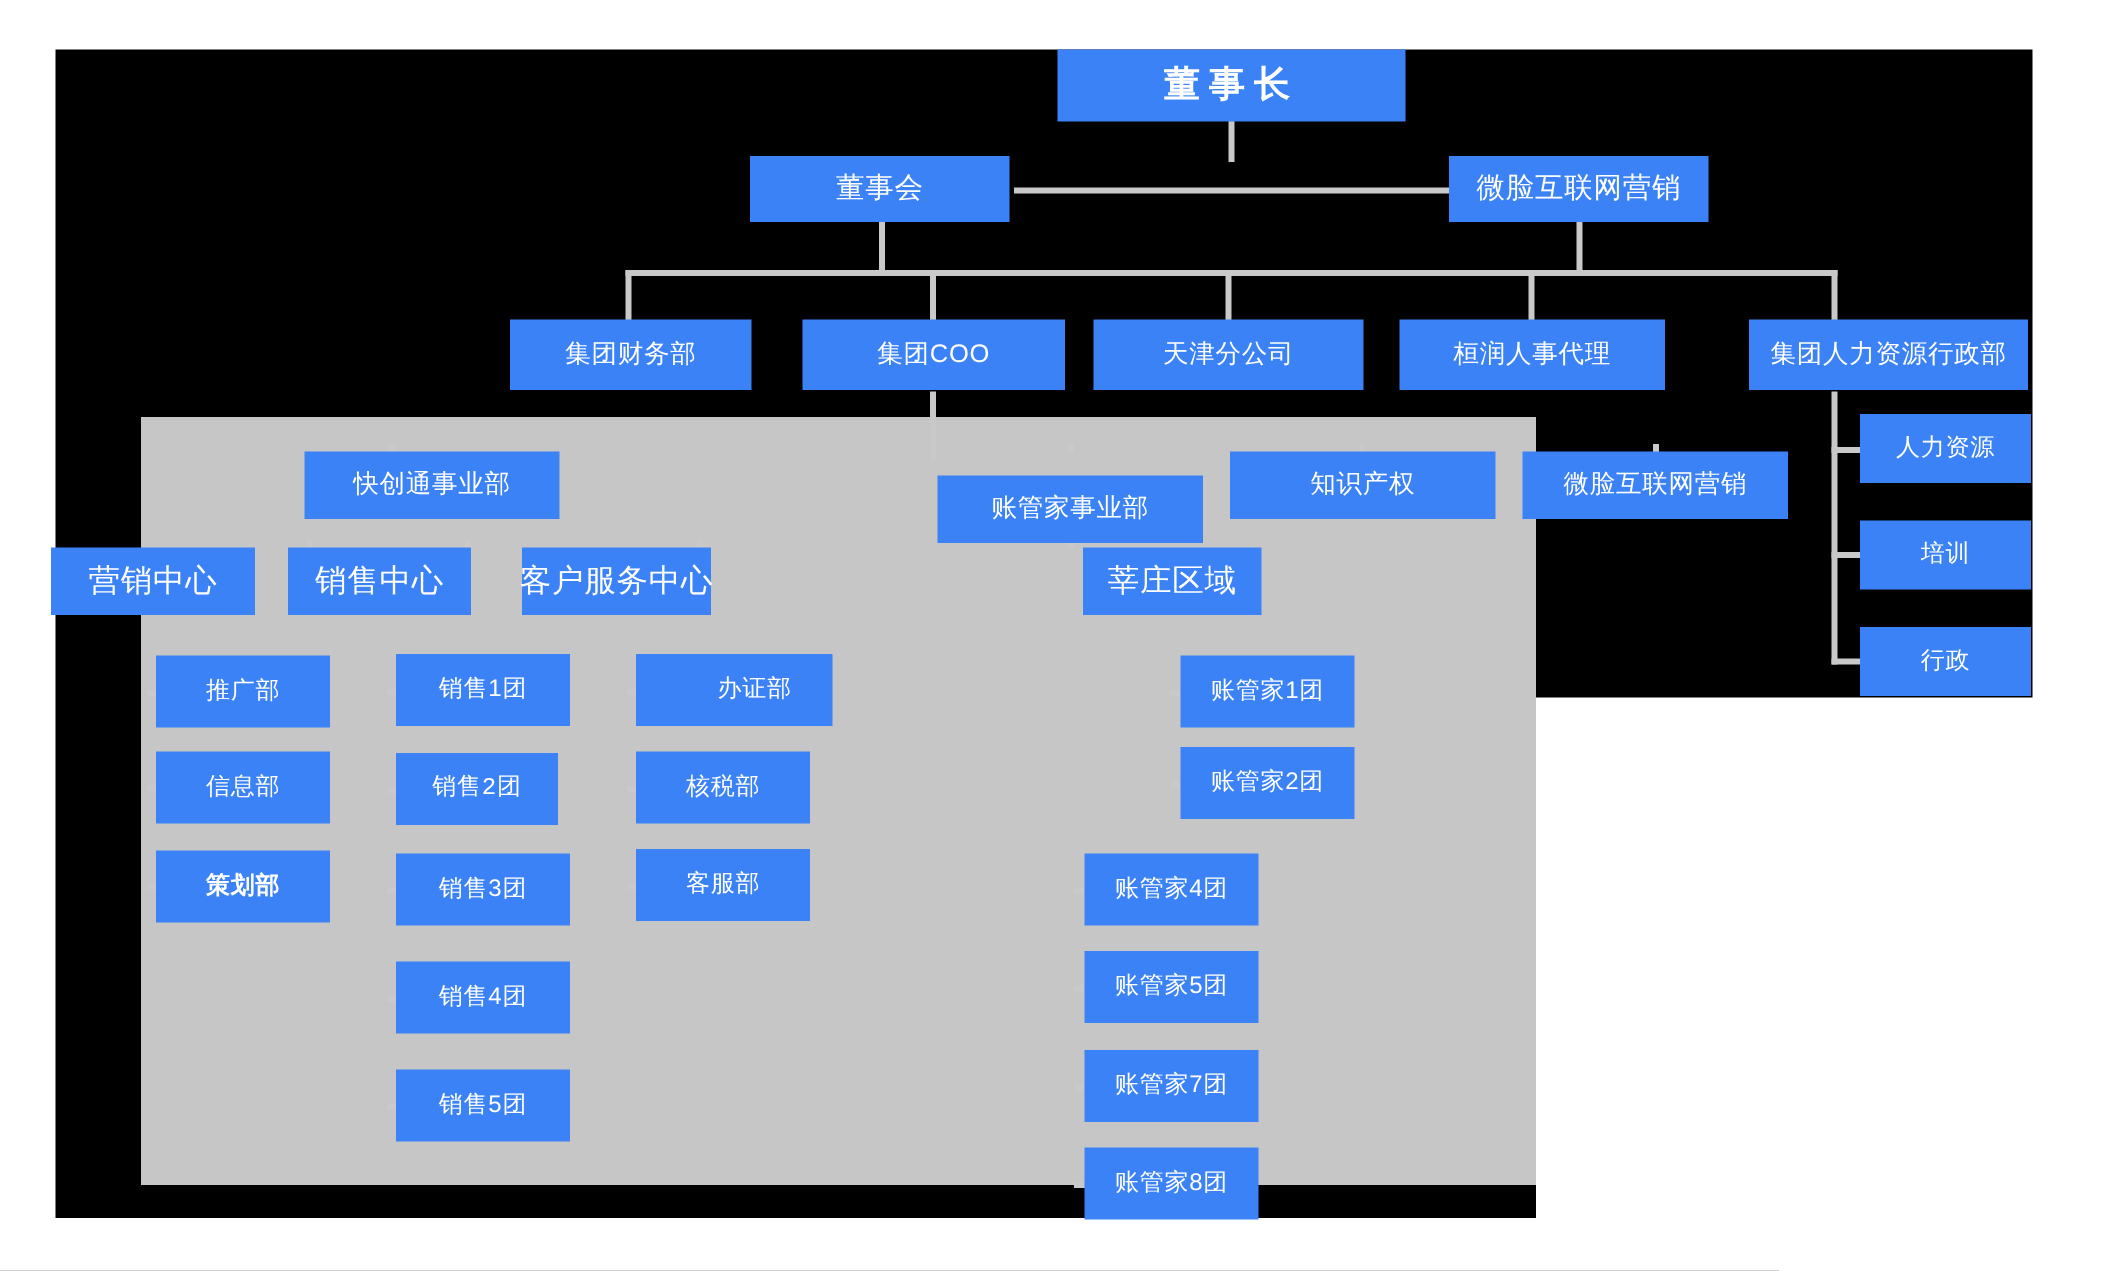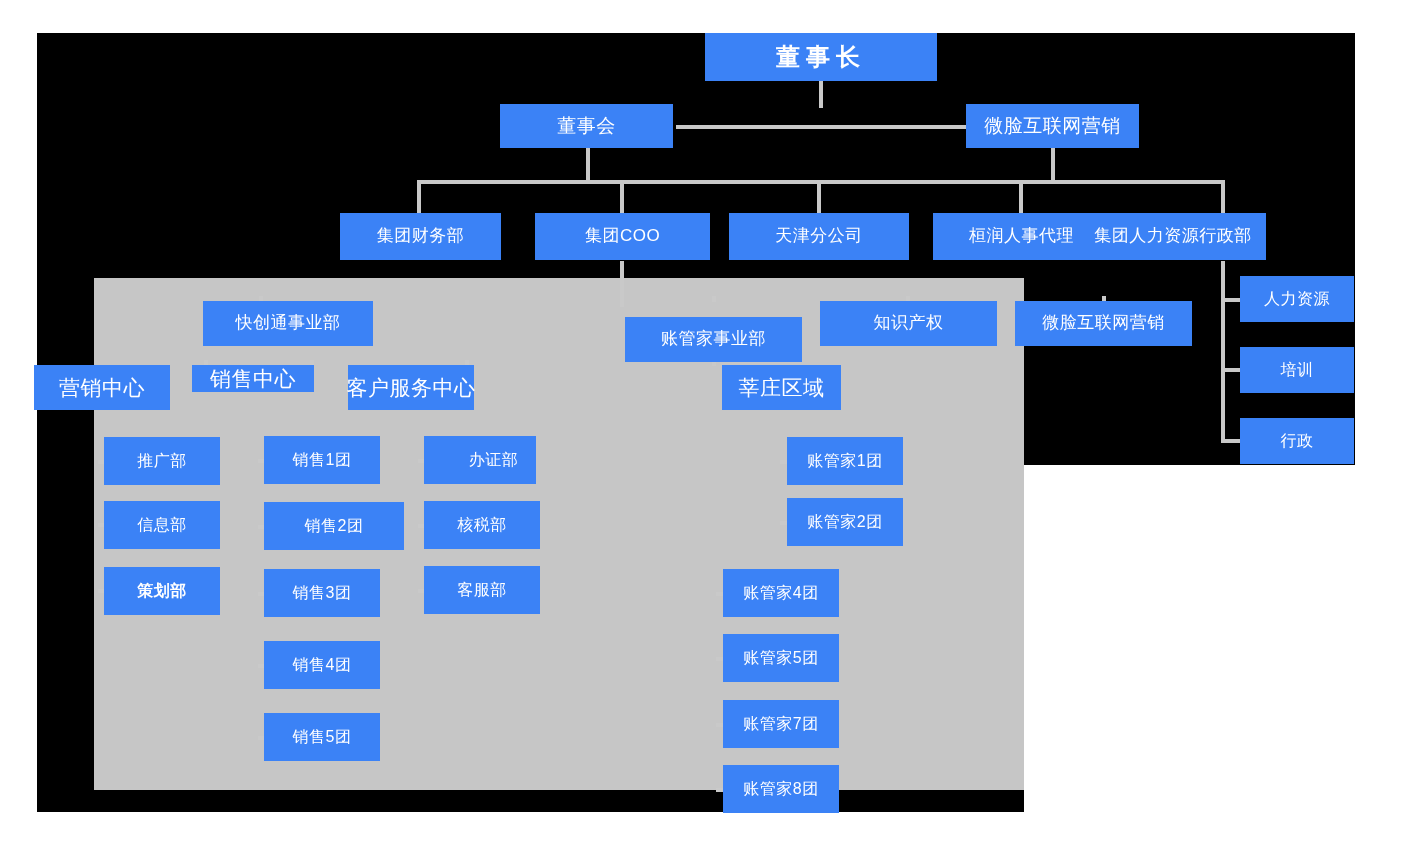--- a/index.html
+++ b/index.html
@@ -121,47 +121,47 @@
 
   <div class="node root" style="left:705px; top:33px; width:232px; height:48px;">董事长</div>
 
   <div class="node lvl2" style="left:500px; top:104px; width:173px; height:44px;">董事会</div>
   <div class="node lvl2" style="left:966px; top:104px; width:173px; height:44px;">微脸互联网营销</div>
 
   <div class="node lvl3" style="left:340px; top:213px; width:161px; height:47px;">集团财务部</div>
   <div class="node lvl3" style="left:535px; top:213px; width:175px; height:47px;">集团COO</div>
   <div class="node lvl3" style="left:729px; top:213px; width:180px; height:47px;">天津分公司</div>
   <div class="node lvl3" style="left:933px; top:213px; width:177px; height:47px;">桓润人事代理</div>
-  <div class="node lvl3" style="left:1080px; top:213px; width:186px; height:47px;">集团人力资源行政部</div>
+  <div class="node lvl3" style="left:1166px; top:213px; width:186px; height:47px;">集团人力资源行政部</div>
 
   <div class="node side" style="left:1240px; top:276px; width:114px; height:46px;">人力资源</div>
   <div class="node side" style="left:1240px; top:347px; width:114px; height:46px;">培训</div>
   <div class="node side" style="left:1240px; top:418px; width:114px; height:46px;">行政</div>
 
   <div class="node unit" style="left:175px; top:301px; width:170px; height:45px;margin-left:28px;">快创通事业部</div>
   <div class="node unit" style="left:625px; top:301px; width:177px; height:45px;margin-top:16px;">账管家事业部</div>
   <div class="node unit" style="left:820px; top:301px; width:177px; height:45px;">知识产权</div>
   <div class="node unit" style="left:1015px; top:301px; width:177px; height:45px;">微脸互联网营销</div>
 
   <div class="node center" style="left:34px; top:365px; width:136px; height:45px;">营销中心</div>
-  <div class="node center" style="left:192px; top:365px; width:122px; height:27px;">销售中心</div>
+  <div class="node center" style="left:192px; top:365px; width:122px; height:45px;">销售中心</div>
   <div class="node center" style="left:348px; top:365px; width:126px; height:45px;">客户服务中心</div>
   <div class="node center" style="left:722px; top:365px; width:119px; height:45px;">莘庄区域</div>
 
   <div class="node dept" style="left:104px; top:437px; width:116px; height:48px;">推广部</div>
   <div class="node dept" style="left:104px; top:501px; width:116px; height:48px;">信息部</div>
   <div class="node dept" style="left:104px; top:567px; width:116px; height:48px;font-weight:bold;">策划部</div>
 
   <div class="node dept" style="left:264px; top:436px; width:116px; height:48px;">销售1团</div>
-  <div class="node dept" style="left:264px; top:502px; width:140px; height:48px;">销售2团</div>
+  <div class="node dept" style="left:264px; top:502px; width:108px; height:48px;font-family:Liberation Mono, monospace;">销售2团</div>
   <div class="node dept" style="left:264px; top:569px; width:116px; height:48px;">销售3团</div>
   <div class="node dept" style="left:264px; top:641px; width:116px; height:48px;">销售4团</div>
   <div class="node dept" style="left:264px; top:713px; width:116px; height:48px;">销售5团</div>
 
-  <div class="node dept" style="left:424px; top:436px; width:112px; height:48px;padding-left:27px;">办证部</div>
+  <div class="node dept" style="left:424px; top:436px; width:131px; height:48px;padding-left:27px;">办证部</div>
   <div class="node dept" style="left:424px; top:501px; width:116px; height:48px;">核税部</div>
   <div class="node dept" style="left:424px; top:566px; width:116px; height:48px;">客服部</div>
 
   <div class="node dept" style="left:787px; top:437px; width:116px; height:48px;">账管家1团</div>
   <div class="node dept" style="left:787px; top:498px; width:116px; height:48px;">账管家2团</div>
 
   <div class="node dept" style="left:723px; top:569px; width:116px; height:48px;">账管家4团</div>
   <div class="node dept" style="left:723px; top:634px; width:116px; height:48px;">账管家5团</div>
   <div class="node dept" style="left:723px; top:700px; width:116px; height:48px;">账管家7团</div>
   <div class="node dept" style="left:723px; top:765px; width:116px; height:48px;">账管家8团</div>

